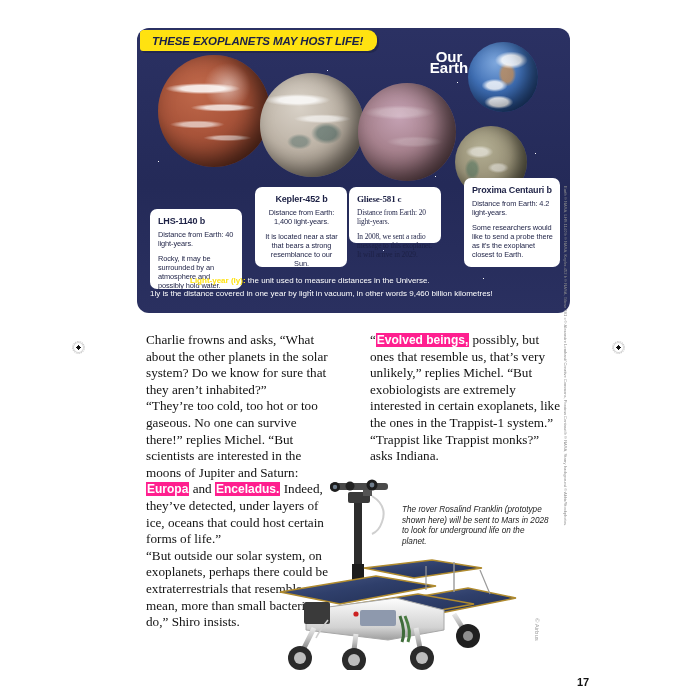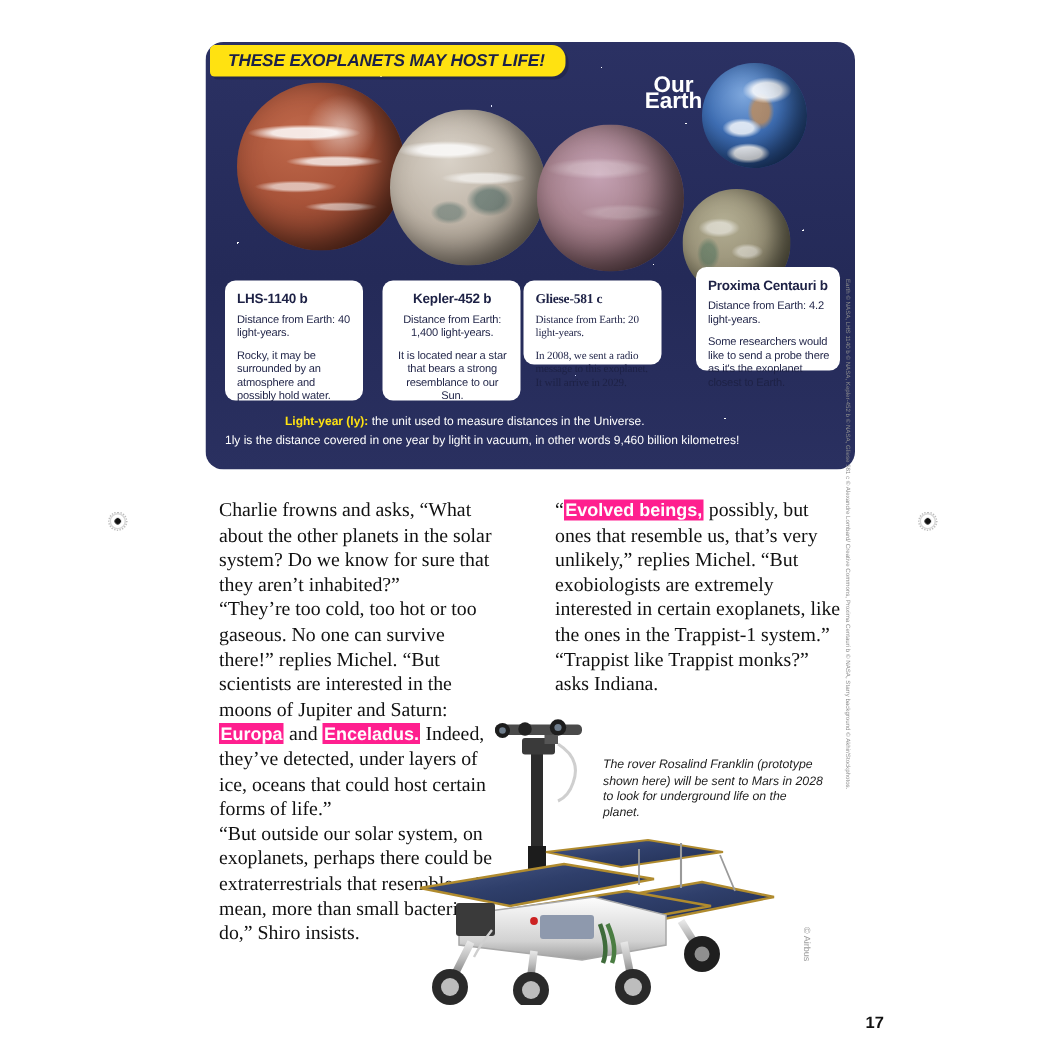--- a/index.html
+++ b/index.html
@@ -155,24 +155,24 @@
     position: absolute;
     top: 159px;
     width: 92px;
     background: #ffffff;
     border-radius: 7px;
     padding: 7px 7px 8px 8px;
     box-sizing: border-box;
     font-family: "Liberation Sans", sans-serif;
     color: #1d2145;
   }
-  #card-0 { left: 13px;  height: 80px; }
+  #card-0 { left: 13px;  height: 80px; margin-top: 22px; }
   #card-1 { left: 118px; height: 80px; text-align: center; }
   #card-2 { left: 212px; height: 56px; font-family: Liberation Serif, serif; }
-  #card-3 { left: 327px; top: 150px; height: 69px; width: 96px; }
+  #card-3 { left: 327px; top: 150px; height: 89px; width: 96px; }
 
   .info-card .card-title {
     font-weight: bold;
     font-size: 9px;
     line-height: 11px;
     margin-bottom: 3px;
     letter-spacing: -0.15px;
   }
   .info-card .card-line {
     font-size: 7.4px;

